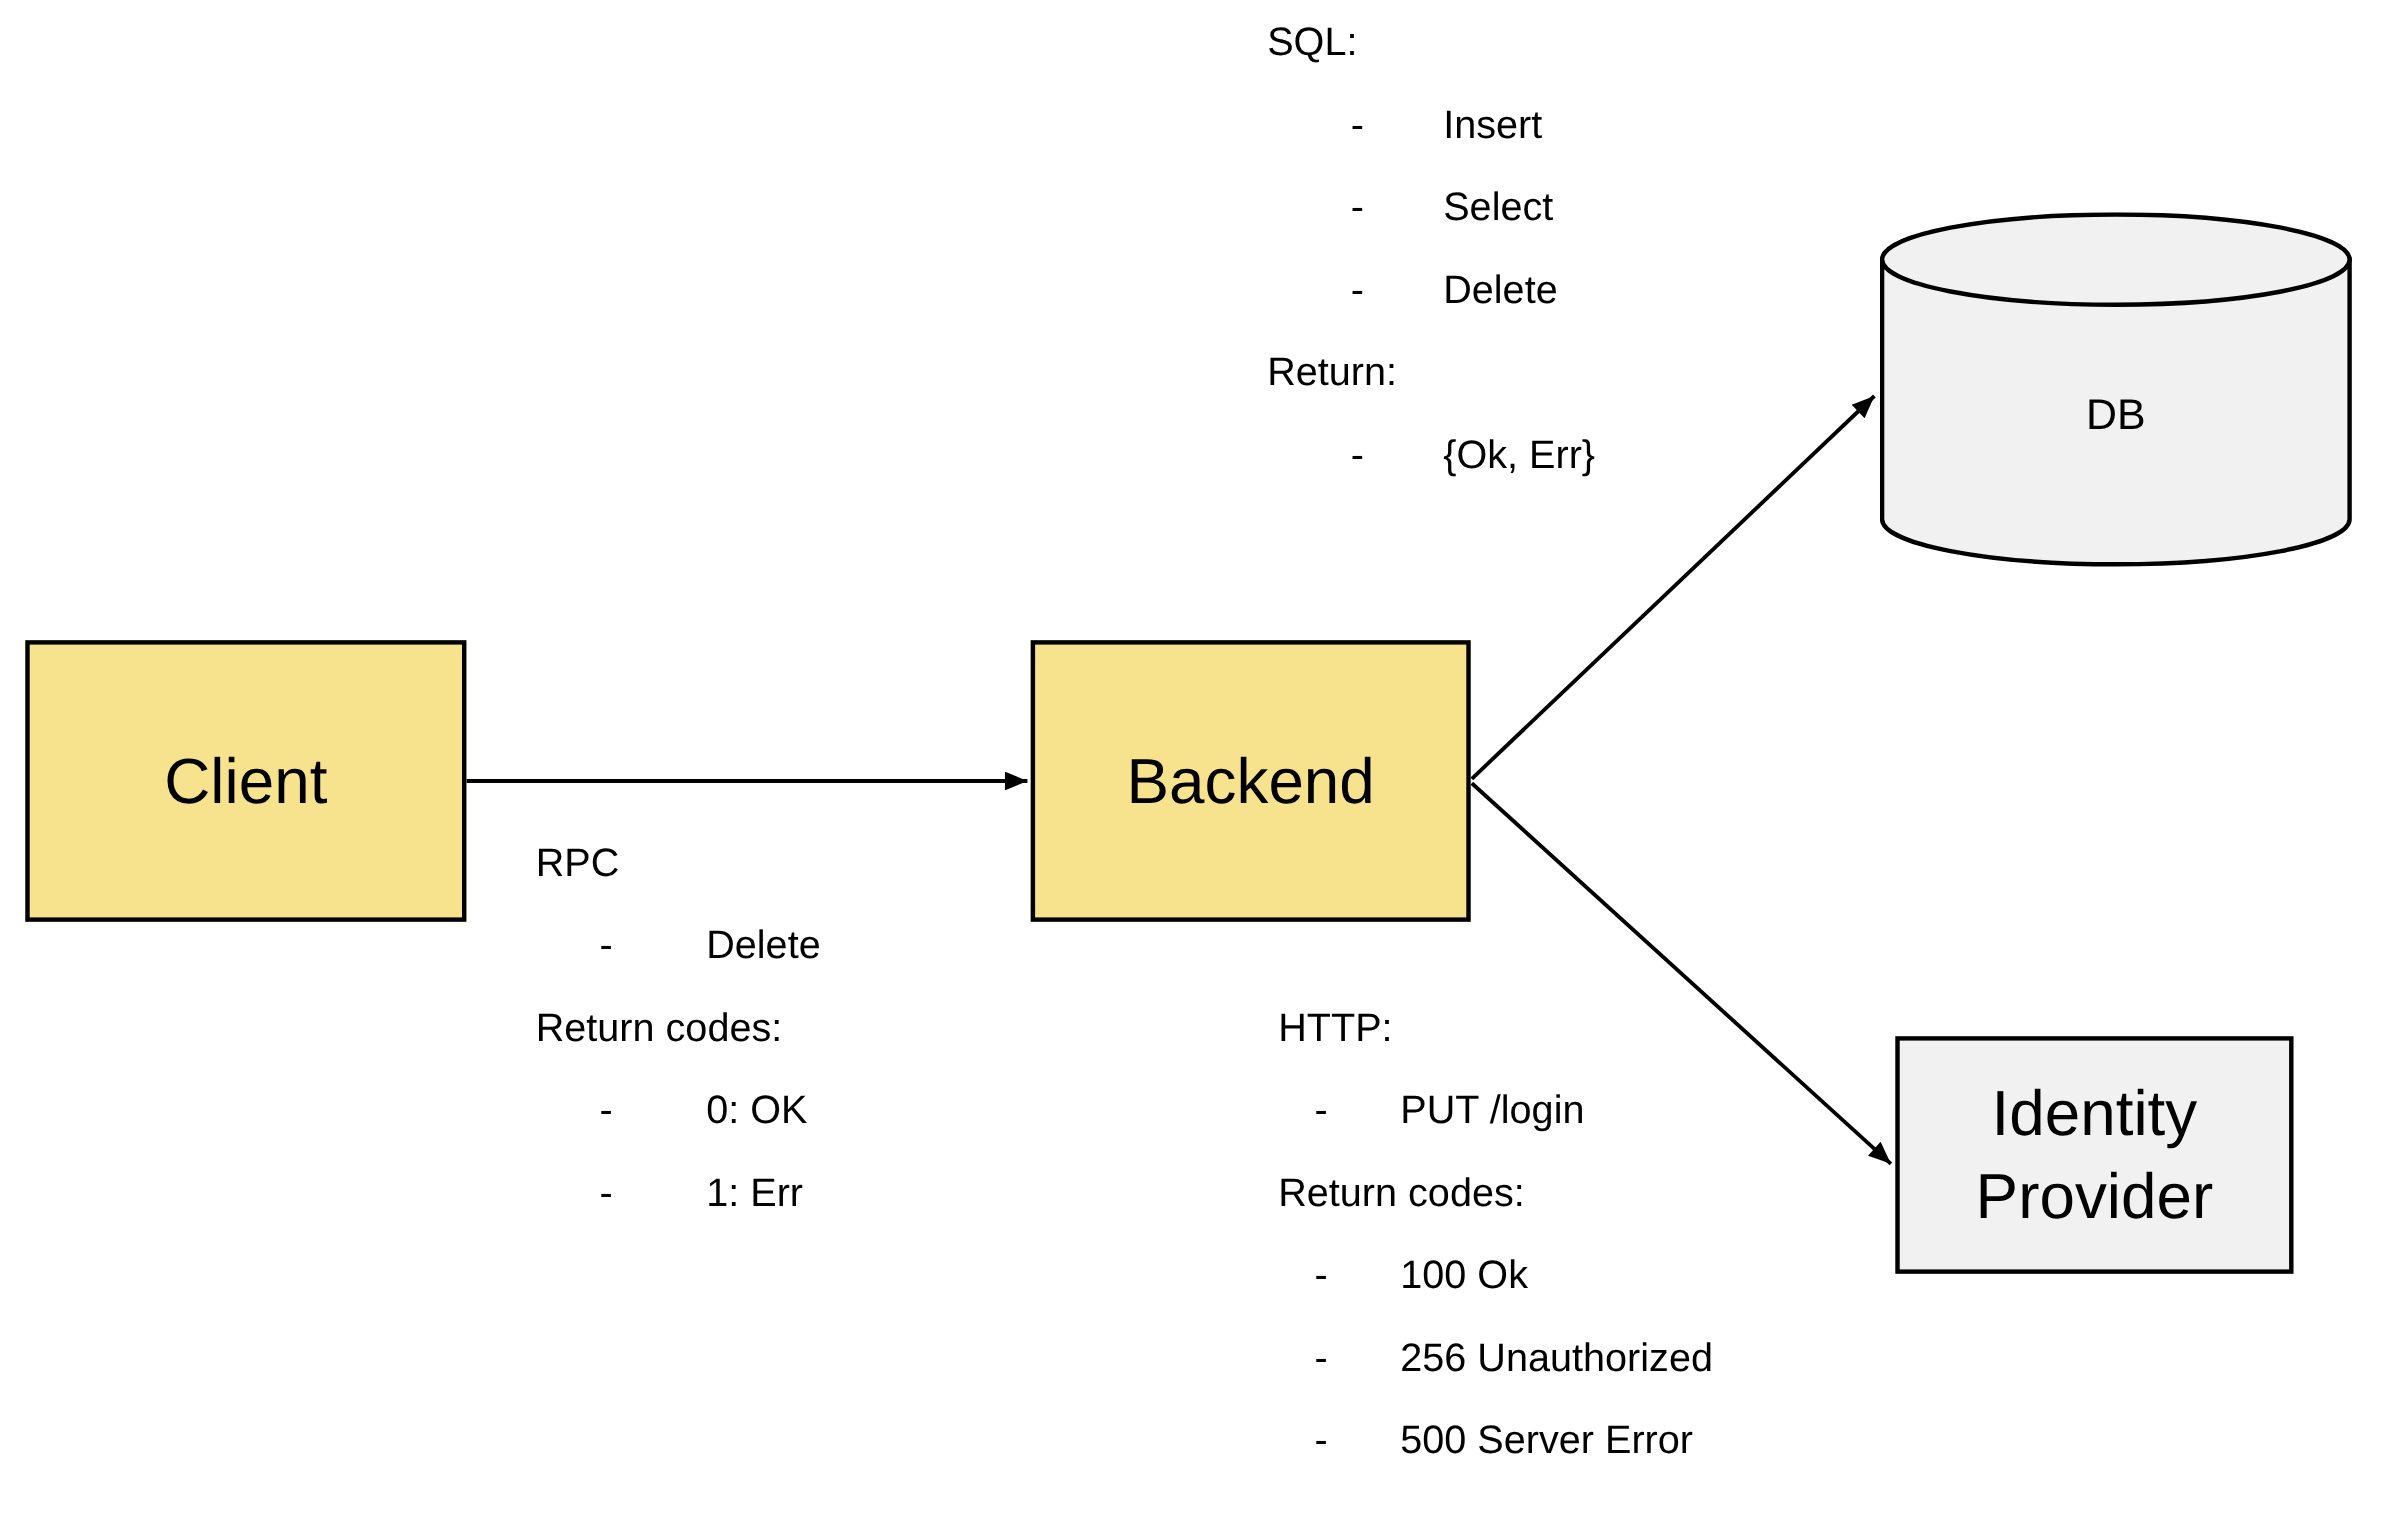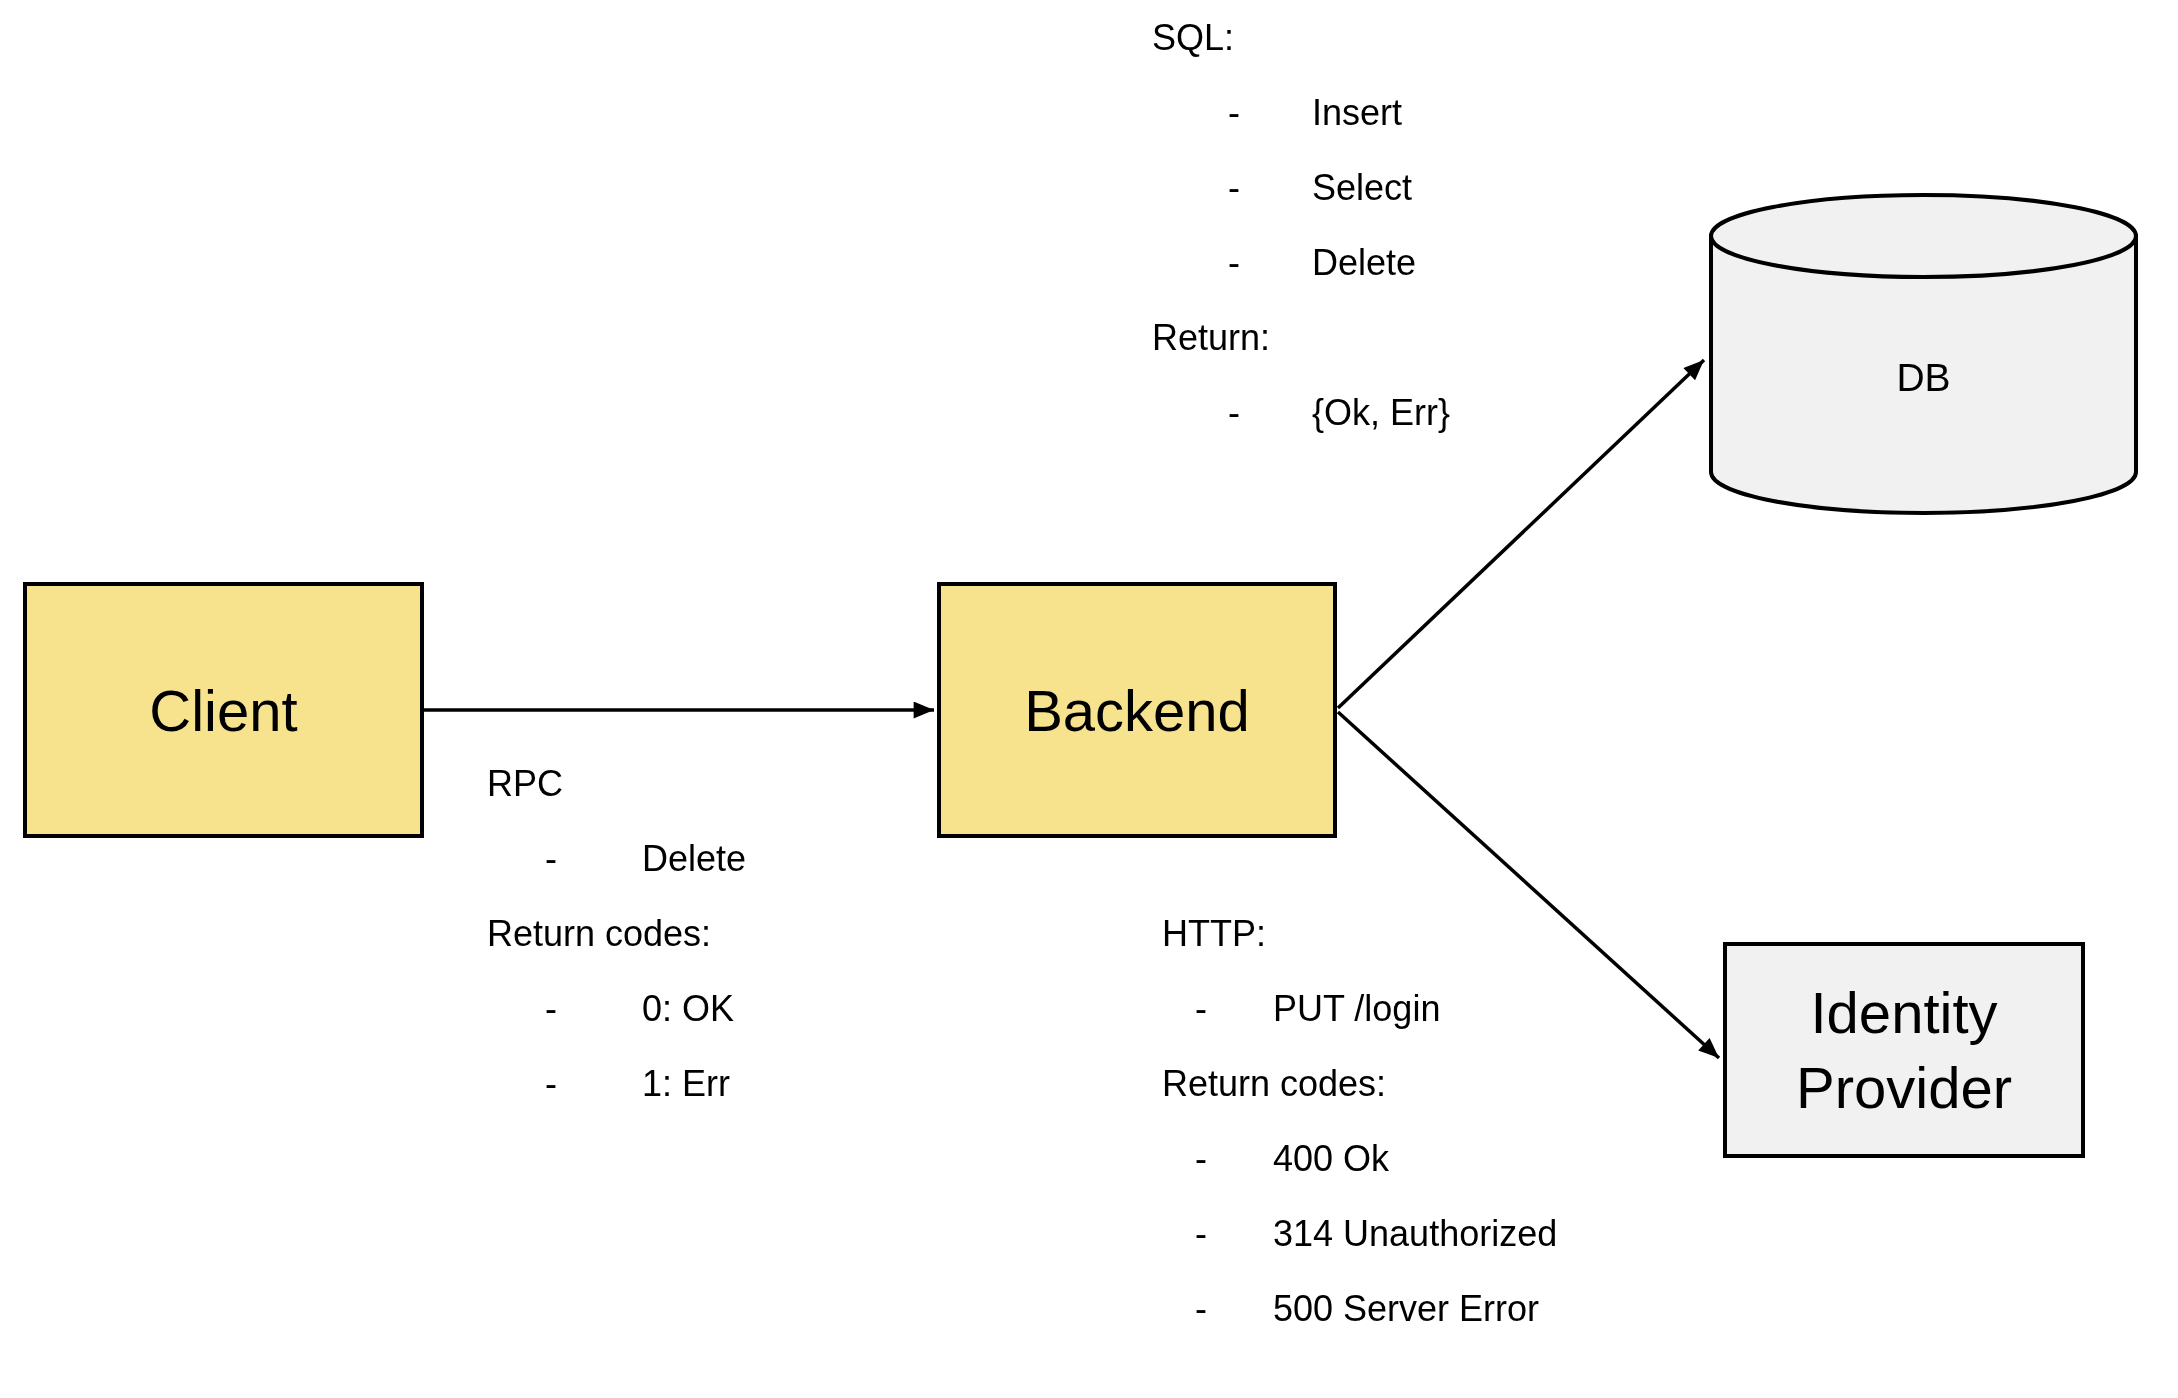--- a/index.html
+++ b/index.html
@@ -100,18 +100,18 @@
     <div class="line"><span class="dash">-</span><span>Delete</span></div>
     <div class="line"><span>Return codes:</span></div>
     <div class="line"><span class="dash">-</span><span>0: OK</span></div>
     <div class="line"><span class="dash">-</span><span>1: Err</span></div>
   </div>
 
   <div class="tblock blk-http">
     <div class="line"><span>HTTP:</span></div>
     <div class="line"><span class="dash">-</span><span>PUT /login</span></div>
     <div class="line"><span>Return codes:</span></div>
-    <div class="line"><span class="dash">-</span><span>400 Ok</span></div>
-    <div class="line"><span class="dash">-</span><span>314 Unauthorized</span></div>
+    <div class="line"><span class="dash">-</span><span>100 Ok</span></div>
+    <div class="line"><span class="dash">-</span><span>256 Unauthorized</span></div>
     <div class="line"><span class="dash">-</span><span>500 Server Error</span></div>
   </div>
 
 </div>
 
 </body></html>

